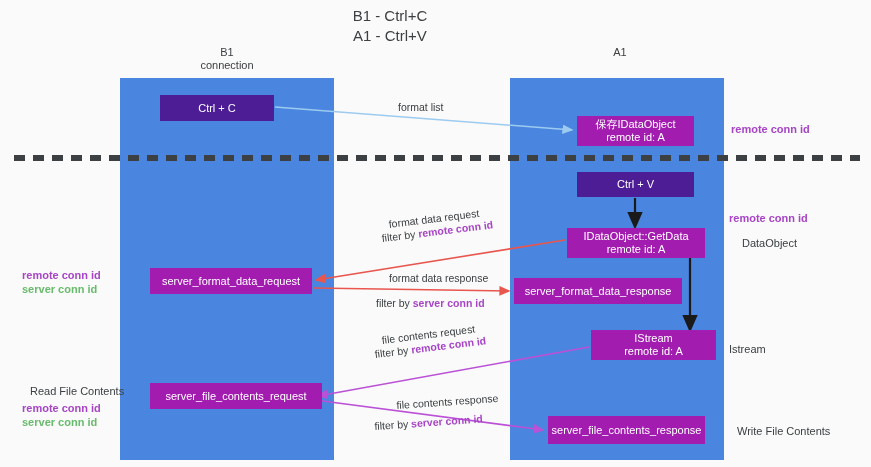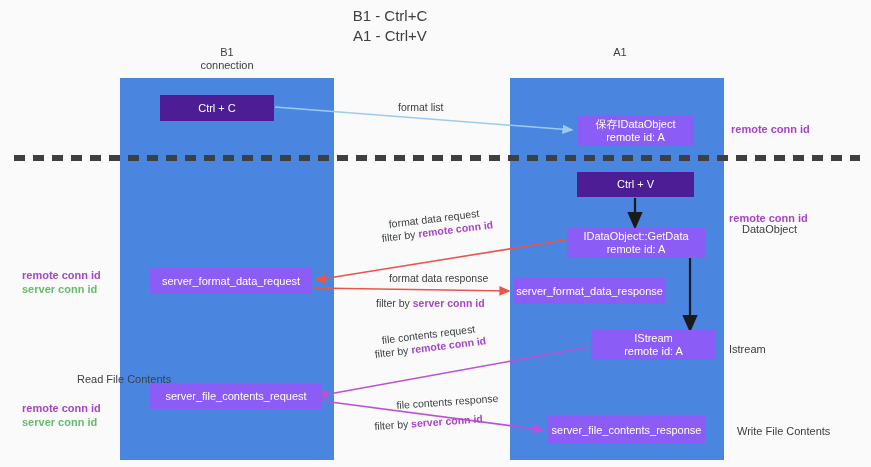--- a/index.html
+++ b/index.html
@@ -30,46 +30,46 @@
   }
 
   
   .box{
     position:absolute;box-sizing:border-box;
     display:flex;flex-direction:column;align-items:center;justify-content:center;
     text-align:center;color:#ffffff;font-size:11px;line-height:13px;
     padding:2px 4px;
   }
   .box.green{background:#4c1d95;}
-  .box.orange{background:#8b5cf6;}
+  .box.orange{background:#a21caf;}
 
   #box-ctrlc{left:160px;top:95px;width:114px;height:26px;}
   #box-idataobject{left:577px;top:116px;width:117px;height:30px;}
   #box-ctrlv{left:577px;top:172px;width:117px;height:25px;}
   #box-getdata{left:567px;top:228px;width:138px;height:30px;}
   #box-fmtreq{left:150px;top:268px;width:162px;height:26px;}
-  #box-fmtresp{left:514px;top:278px;width:151px;height:26px;}
+  #box-fmtresp{left:514px;top:278px;width:168px;height:26px;}
   #box-istream{left:591px;top:330px;width:125px;height:30px;}
   #box-filereq{left:150px;top:383px;width:172px;height:26px;}
   #box-fileresp{left:548px;top:416px;width:157px;height:28px;}
 
   
   .side-label{position:absolute;font-size:11px;line-height:14px;}
   .purple{color:#a845c6;font-weight:bold;}
   .green-t{color:#68bb6c;font-weight:bold;}
   .plain{color:#3c4043;}
 
   #lbl-r1{left:731px;top:122px;}
   #lbl-r2{left:729px;top:211px;}
-  #lbl-r3{left:729px;top:222px;padding-left:13px;}
+  #lbl-r3{left:729px;top:236px;padding-left:13px;}
   #lbl-r4{left:729px;top:342px;}
   #lbl-r5{left:737px;top:424px;}
 
   #lbl-l1{left:22px;top:268px;}
-  #lbl-l2{left:30px;top:372px;margin-left:47px;}
+  #lbl-l2{left:30px;top:384px;}
   #lbl-l3{left:22px;top:401px;}
 
   
   .cap{position:absolute;font-size:10.5px;line-height:13px;color:#3c4043;white-space:nowrap;}
   .cap b{font-weight:bold;}
 
   #cap-formatlist{left:398px;top:101px;}
 
   #cap-fdr1{left:388px;top:218px;transform:rotate(-7deg);transform-origin:left top;}
   #cap-fdr2{left:381px;top:232px;transform:rotate(-7deg);transform-origin:left top;}

